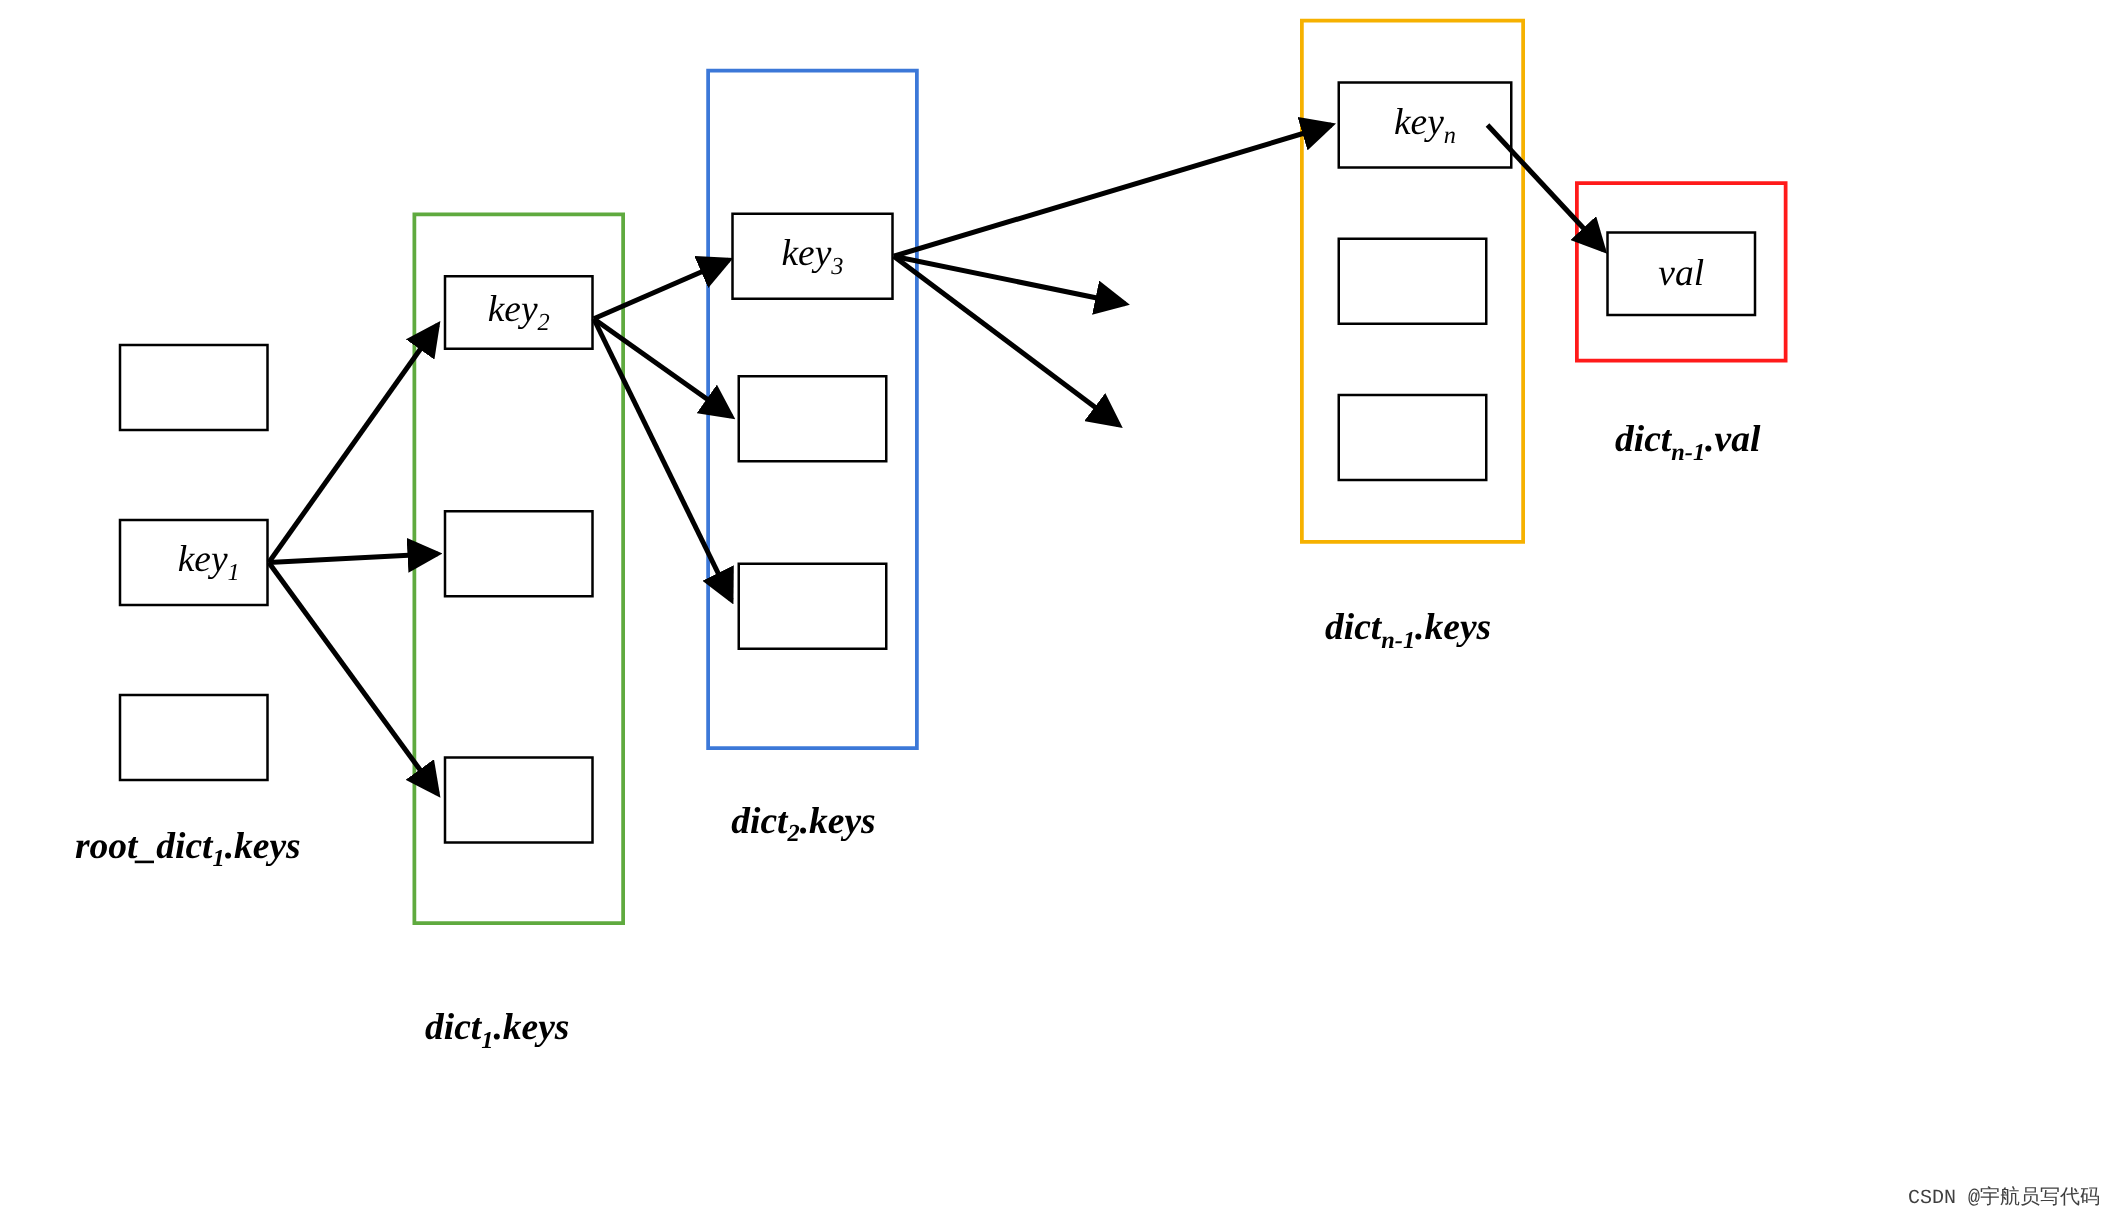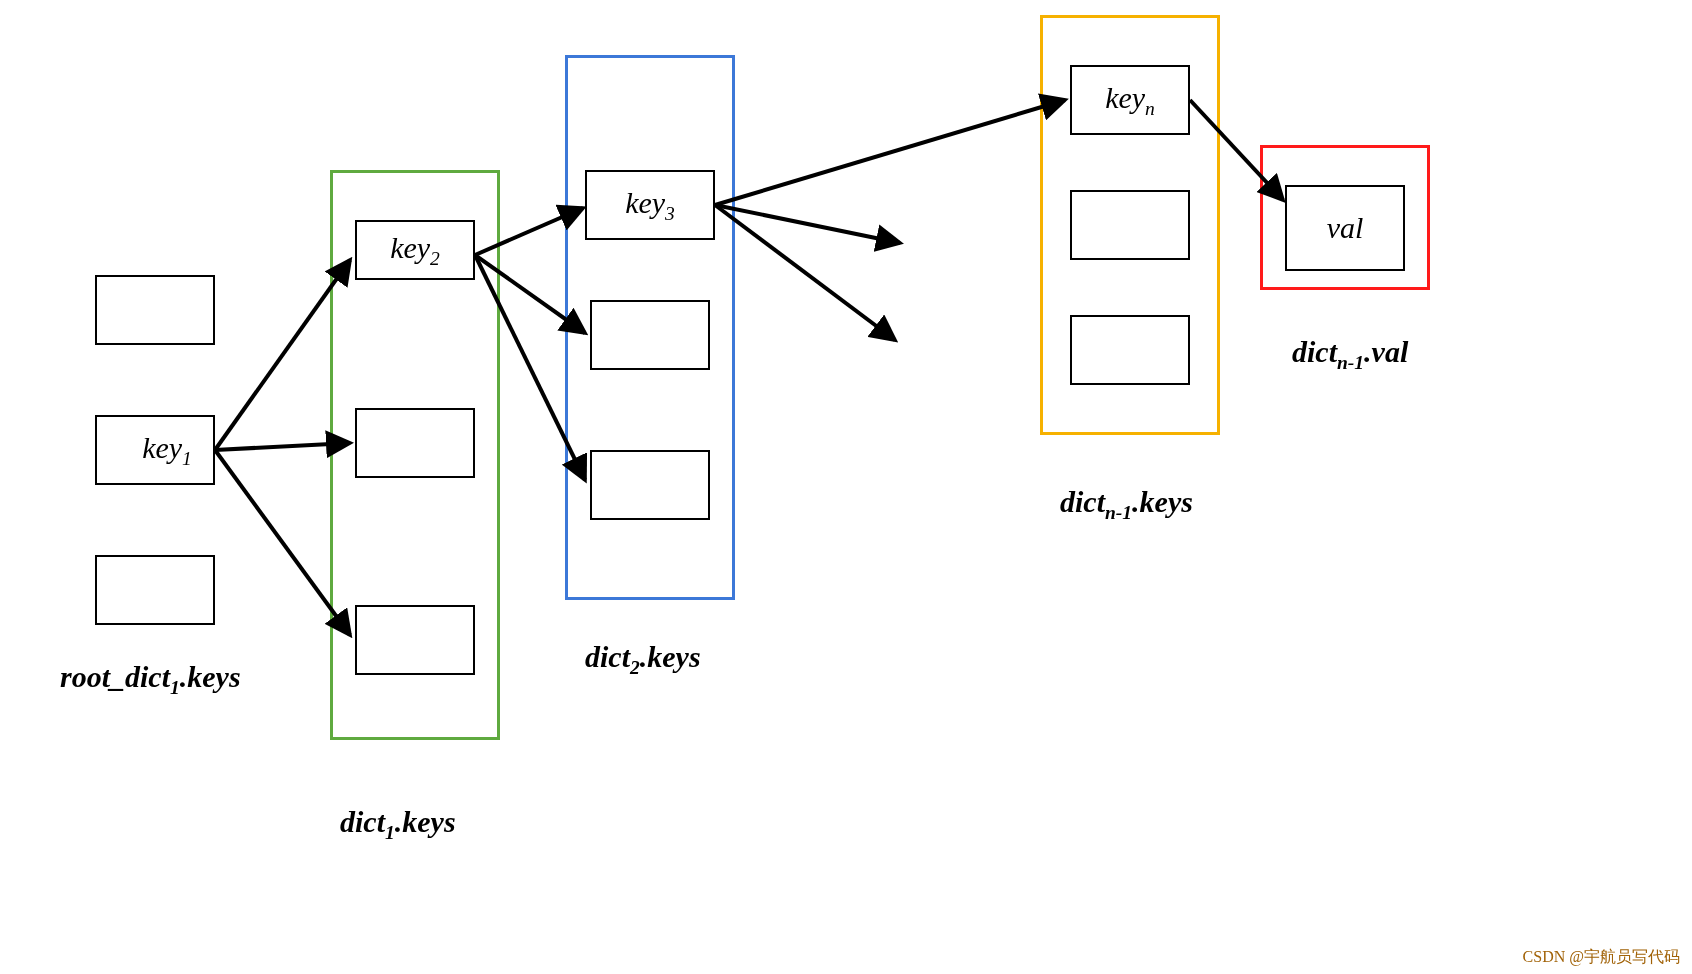--- a/index.html
+++ b/index.html
@@ -31,23 +31,23 @@
     position: absolute;
     font-size: 30px;
     font-style: italic;
     font-weight: bold;
   }
   .watermark {
     position: absolute;
     right: 12px;
     bottom: 6px;
     font-style: normal;
-    font-family: Liberation Serif, serif;
+    font-family: Liberation Mono, monospace;
     font-size: 16px;
-    color: #a16207;
+    color: #404040;
   }
   sub {
     font-size: 0.65em;
     vertical-align: sub;
   }
   svg.arrows {
     position: absolute;
     left: 0;
     top: 0;
     width: 1692px;
@@ -75,29 +75,29 @@
 
 <div class="group" style="left:565px; top:55px; width:170px; height:545px; border:3px solid #3c78d8;"></div>
 <div class="box" style="left:585px; top:170px; width:130px; height:70px;">
   <span>key<sub>3</sub></span>
 </div>
 <div class="box" style="left:590px; top:300px; width:120px; height:70px;"></div>
 <div class="box" style="left:590px; top:450px; width:120px; height:70px;"></div>
 <div class="label" style="left:585px; top:640px;">dict<sub>2</sub>.keys</div>
 
 <div class="group" style="left:1040px; top:15px; width:180px; height:420px; border:3px solid #f6b100;"></div>
-<div class="box" style="left:1070px; top:65px; width:120px; height:70px;">
+<div class="box" style="left:1070px; top:65px; width:140px; height:70px;">
   <span>key<sub>n</sub></span>
 </div>
 <div class="box" style="left:1070px; top:190px; width:120px; height:70px;"></div>
 <div class="box" style="left:1070px; top:315px; width:120px; height:70px;"></div>
 <div class="label" style="left:1060px; top:485px;">dict<sub>n-1</sub>.keys</div>
 
 <div class="group" style="left:1260px; top:145px; width:170px; height:145px; border:3px solid #ff1a1a;"></div>
-<div class="box" style="left:1285px; top:185px; width:120px; height:86px;">
+<div class="box" style="left:1285px; top:185px; width:120px; height:68px;">
   <span>val</span>
 </div>
 <div class="label" style="left:1292px; top:335px;">dict<sub>n-1</sub>.val</div>
 
 <svg class="arrows">
   <defs>
     <marker id="arrowhead" markerWidth="7" markerHeight="7" refX="6" refY="3.5" orient="auto">
       <polygon points="0 0, 7 3.5, 0 7" fill="#000"></polygon>
     </marker>
   </defs>

